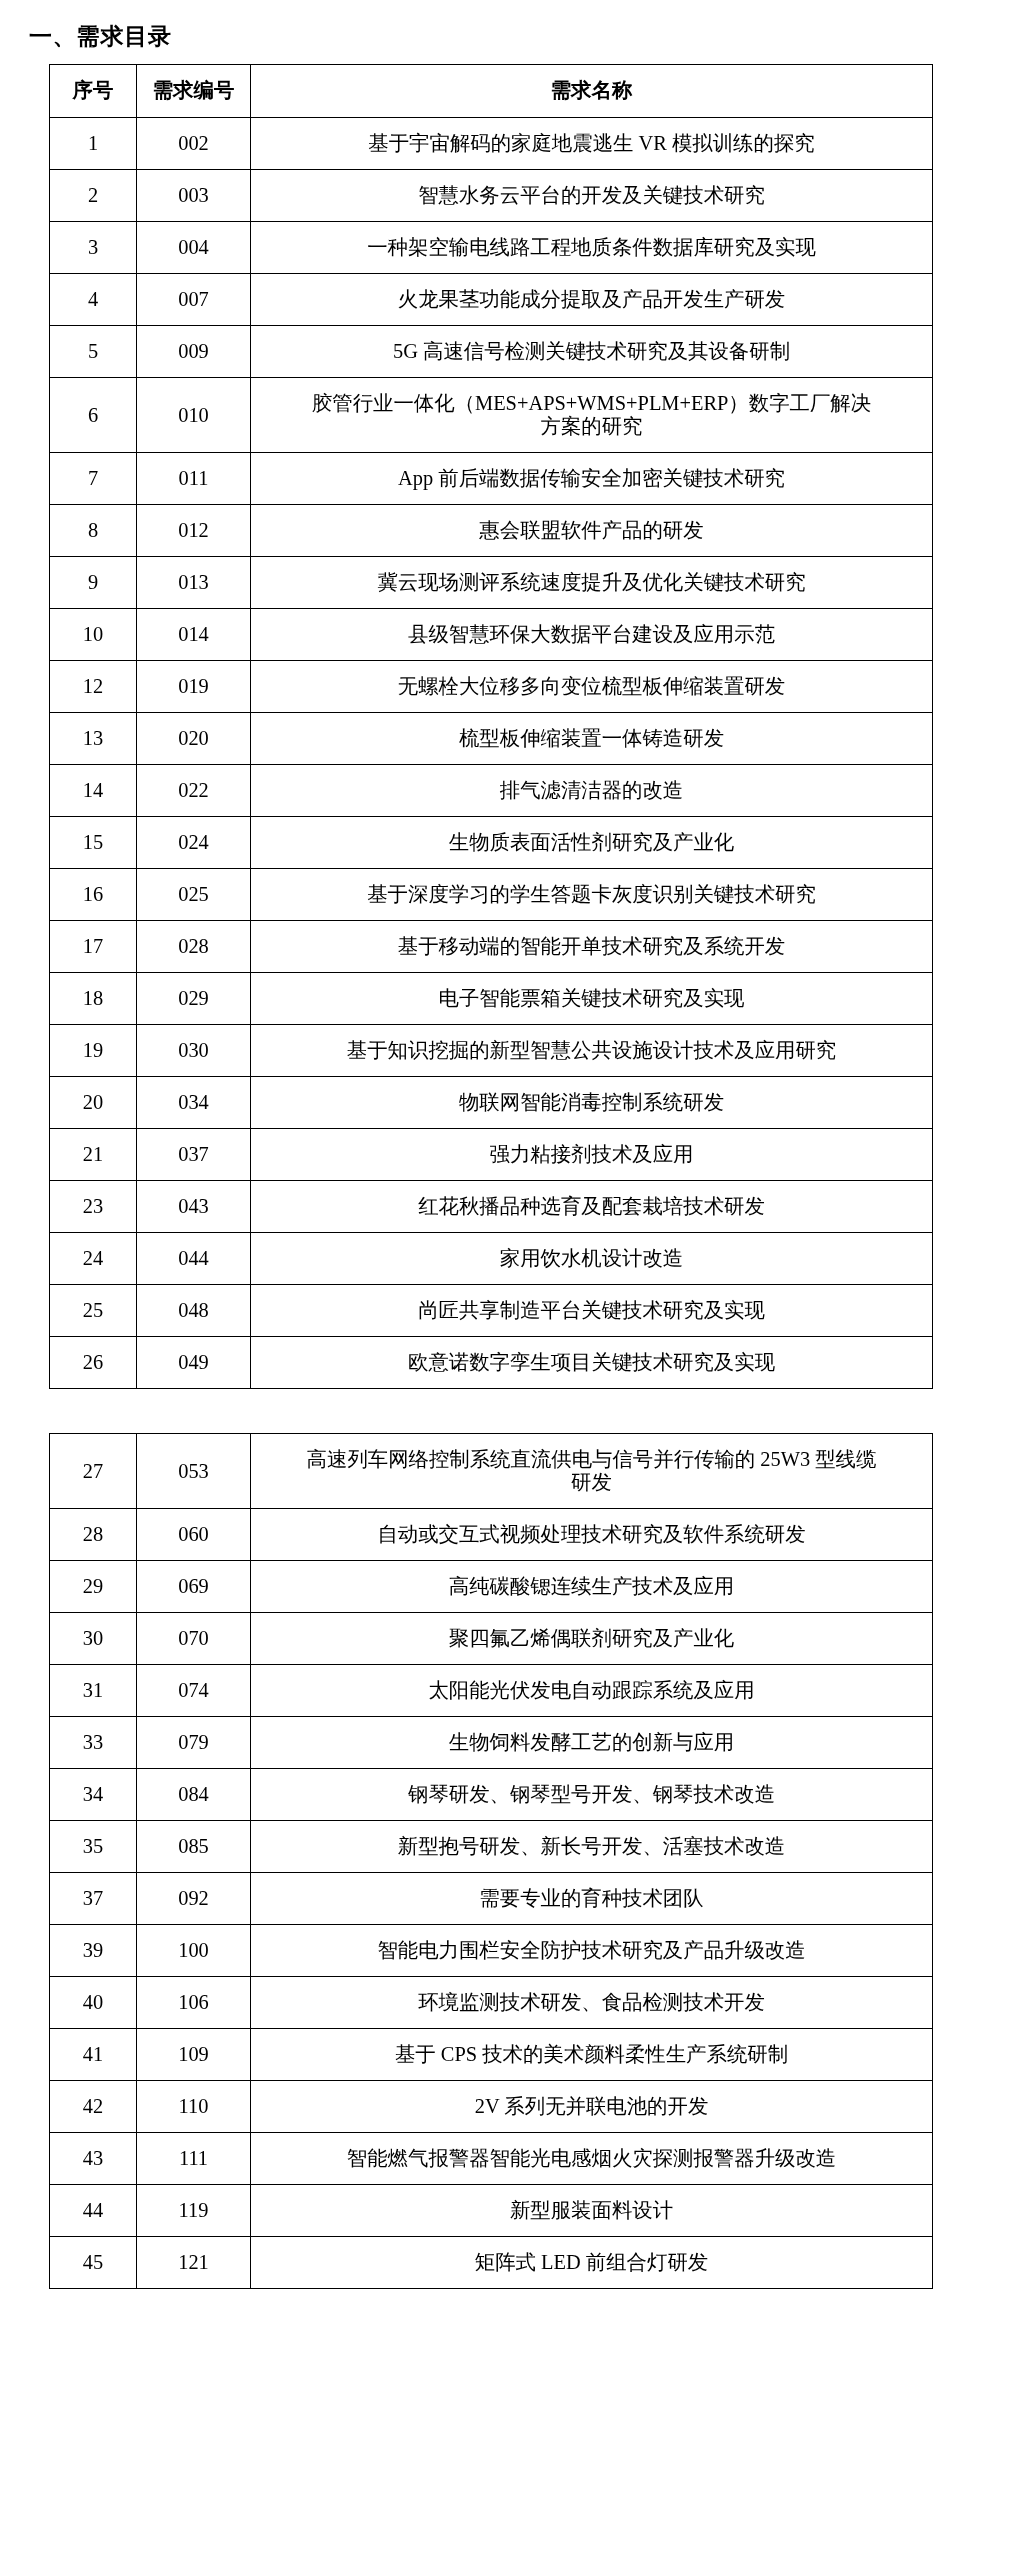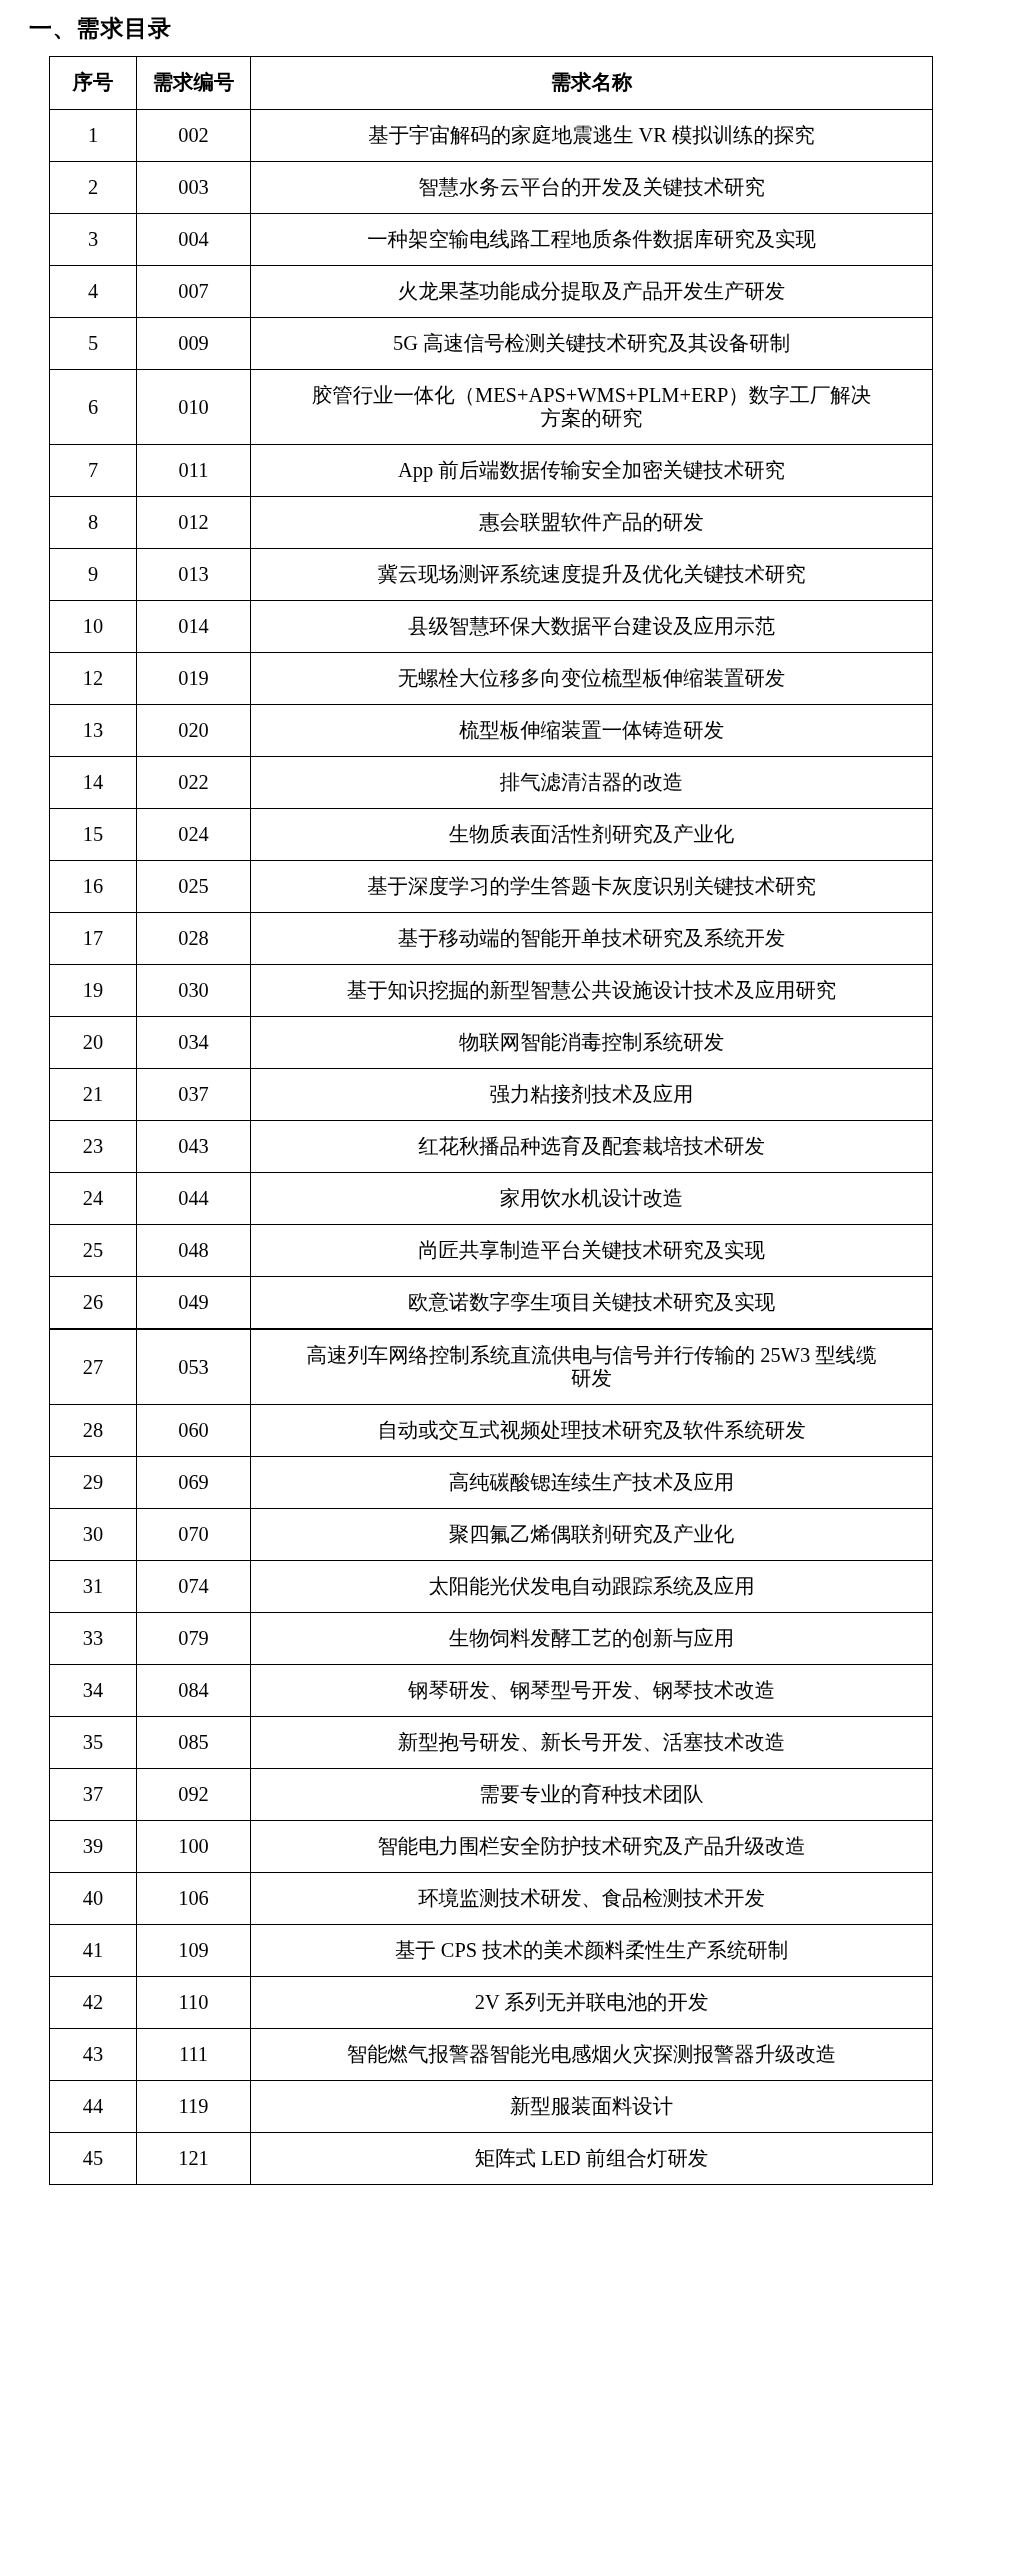--- a/index.html
+++ b/index.html
@@ -7,36 +7,37 @@
     padding: 0;
     background: #ffffff;
   }
   body {
     width: 1034px;
     min-height: 2576px;
     font-family: "Liberation Serif", "DejaVu Serif", serif;
     color: #000000;
   }
   .doc {
-    padding-top: 10px;
+    padding-top: 18px;
     font-family: Liberation Serif, serif;
   }
   .doc-title {
     font-size: 23px;
     font-weight: bold;
     margin: 3.3px 0 11.4px 29px;
     letter-spacing: 0.8px;
   }
   table.req-table {
     border-collapse: collapse;
     table-layout: fixed;
     margin-left: 49px;
     width: 883px;
   }
   table.req-table.second {
+    margin-top: 44px;
   }
   .req-table col.c-serial { width: 87px; }
   .req-table col.c-code   { width: 114px; }
   .req-table col.c-name   { width: 682px; }
   .req-table th, .req-table td {
     border: 1.2px solid #000000;
     text-align: center;
     vertical-align: middle;
     font-size: 20.4px;
     line-height: 23px;
@@ -148,20 +149,25 @@
           <td class="serial-cell">16</td>
           <td class="code-cell">025</td>
           <td class="name-cell">基于深度学习的学生答题卡灰度识别关键技术研究</td>
         </tr>
         <tr>
           <td class="serial-cell">17</td>
           <td class="code-cell">028</td>
           <td class="name-cell">基于移动端的智能开单技术研究及系统开发</td>
         </tr>
         <tr>
+          <td class="serial-cell">18</td>
+          <td class="code-cell">029</td>
+          <td class="name-cell">电子智能票箱关键技术研究及实现</td>
+        </tr>
+        <tr>
           <td class="serial-cell">19</td>
           <td class="code-cell">030</td>
           <td class="name-cell">基于知识挖掘的新型智慧公共设施设计技术及应用研究</td>
         </tr>
         <tr>
           <td class="serial-cell">20</td>
           <td class="code-cell">034</td>
           <td class="name-cell">物联网智能消毒控制系统研发</td>
         </tr>
         <tr>

